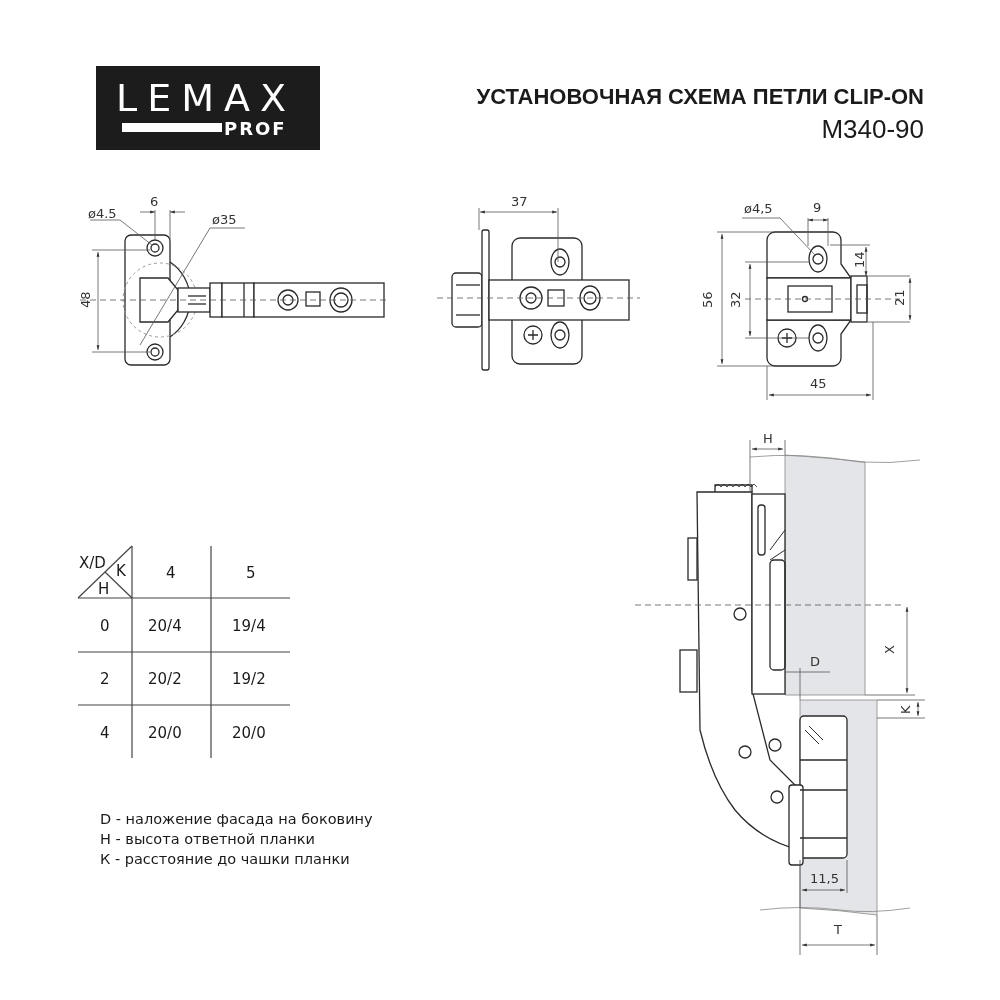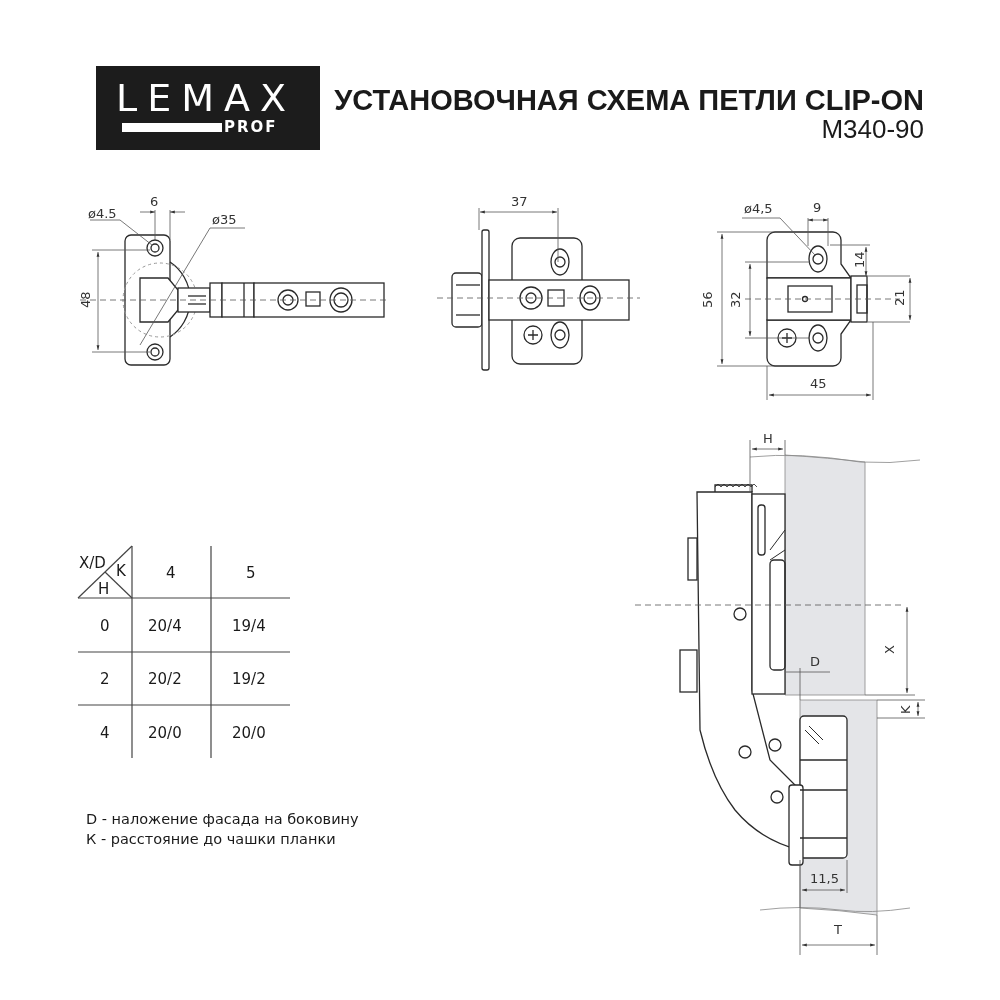--- a/index.html
+++ b/index.html
@@ -3,31 +3,31 @@
 <meta charset="utf-8">
 <style>
   html, body { margin: 0; padding: 0; background: #ffffff; }
   body { width: 1000px; height: 1000px; position: relative; overflow: hidden;
          font-family: "DejaVu Sans", sans-serif; color: #1a1a1a; }
   .logo { position: absolute; left: 77px; top: 66px; width: 224px; height: 84px;
           background: #1c1c1c; margin-left: 19px; }
   .logo-main { position: absolute; left: 20px; top: 10px; font-size: 38px; letter-spacing: 10px;
                color: #fff; font-family: "DejaVu Sans", sans-serif; font-weight: normal; }
   .logo-bar { position: absolute; left: 26px; top: 57px; width: 100px; height: 9px; background: #fff; }
-  .logo-sub { position: absolute; left: 128px; top: 52px; font-size: 15px; letter-spacing: 2px;
+  .logo-sub { position: absolute; left: 128px; top: 52px; font-size: 18px; letter-spacing: 2px;
               color: #fff; font-weight: bold; font-family: "DejaVu Sans", sans-serif; }
-  .title { position: absolute; right: 76px; top: 84px; font-size: 29px; font-weight: bold;
+  .title { position: absolute; right: 76px; top: 84px; font-size: 22px; font-weight: bold;
            letter-spacing: 0px; white-space: nowrap;
            font-family: "Liberation Sans", sans-serif; }
   .subtitle { position: absolute; right: 76px; top: 114px; font-size: 26px;
               font-family: "Liberation Sans", sans-serif; text-align: right; }
   svg.drawing { position: absolute; left: 0; top: 0; }
   .dim { font-family: "DejaVu Sans", sans-serif; font-size: 13px; fill: #333; }
   .tbl-text { font-family: "DejaVu Sans", sans-serif; font-size: 15px; fill: #1a1a1a; }
-  .legend { position: absolute; left: 86px; top: 809px; font-size: 14.5px; line-height: 20px;
+  .legend { position: absolute; left: 100px; top: 809px; font-size: 14.5px; line-height: 20px;
             font-family: "DejaVu Sans", sans-serif; color: #1a1a1a; }
   .legend div { white-space: nowrap; }
 </style>
 </head>
 <body>
 
 <div class="logo">
   <div class="logo-main">LEMAX</div>
   <div class="logo-bar"></div>
   <div class="logo-sub">PROF</div>
@@ -241,14 +241,15 @@
   <text class="tbl-text" x="148" y="684">20/2</text>
   <text class="tbl-text" x="232" y="684">19/2</text>
 
   <text class="tbl-text" x="100" y="738">4</text>
   <text class="tbl-text" x="148" y="738">20/0</text>
   <text class="tbl-text" x="232" y="738">20/0</text>
 </svg>
 
 <div class="legend">
   <div>D - наложение фасада на боковину</div>
+  <div>H - высота ответной планки</div>
   <div>К - расстояние до чашки планки</div>
 </div>
 
 </body></html>

